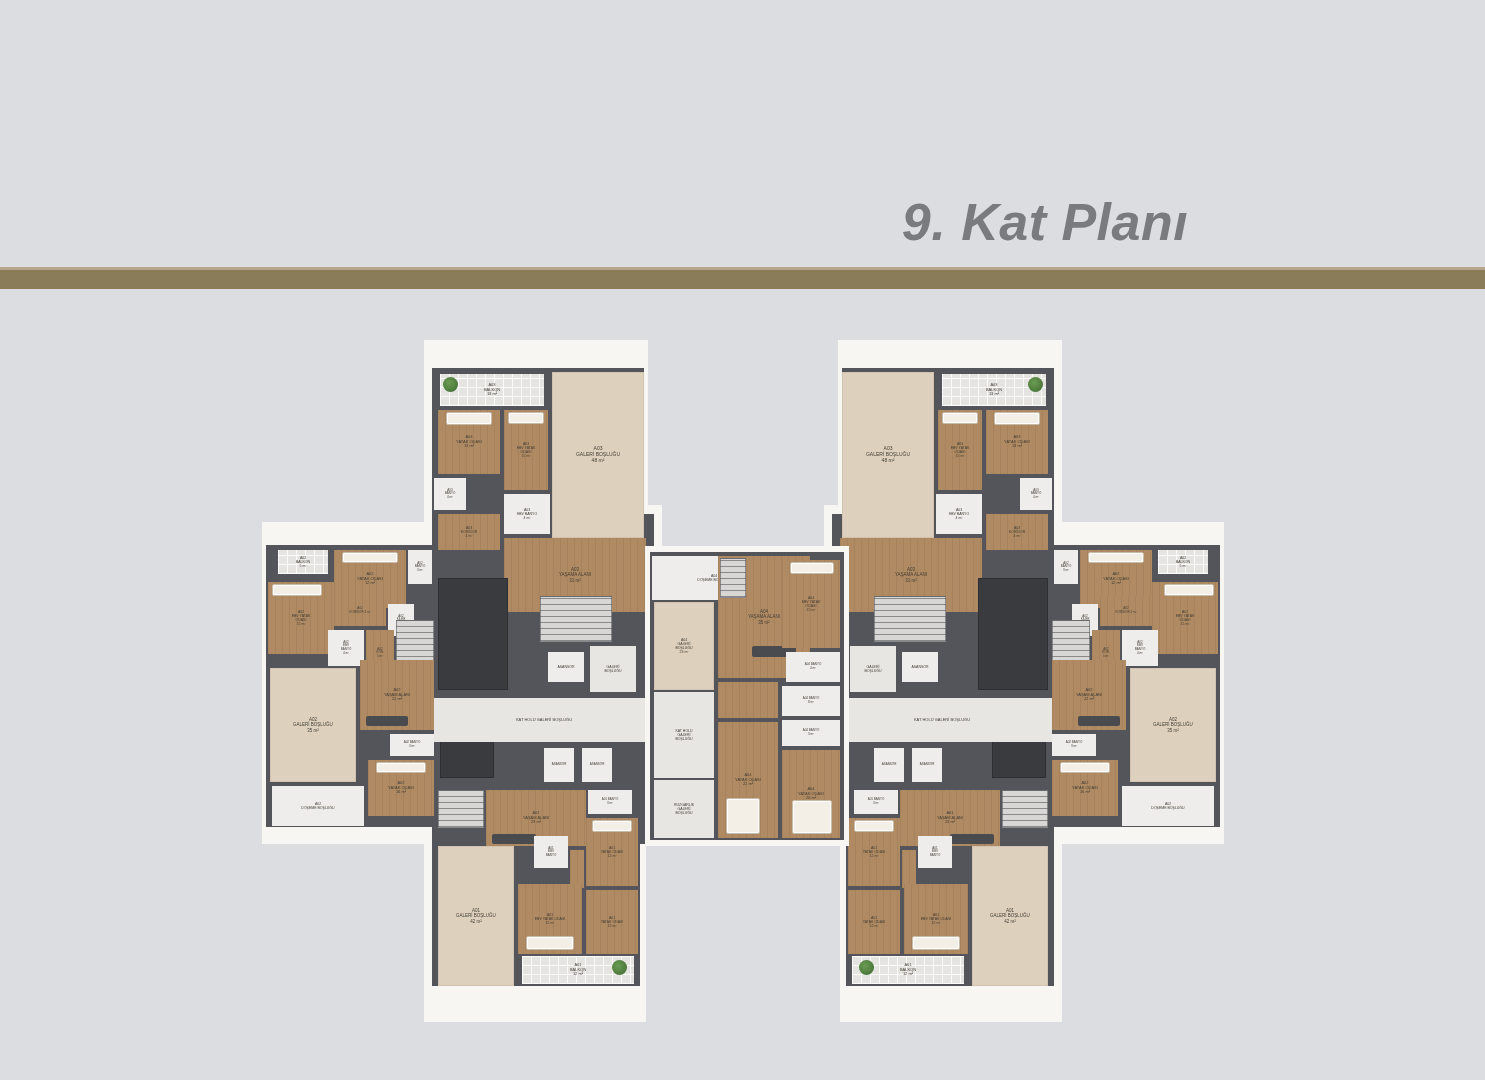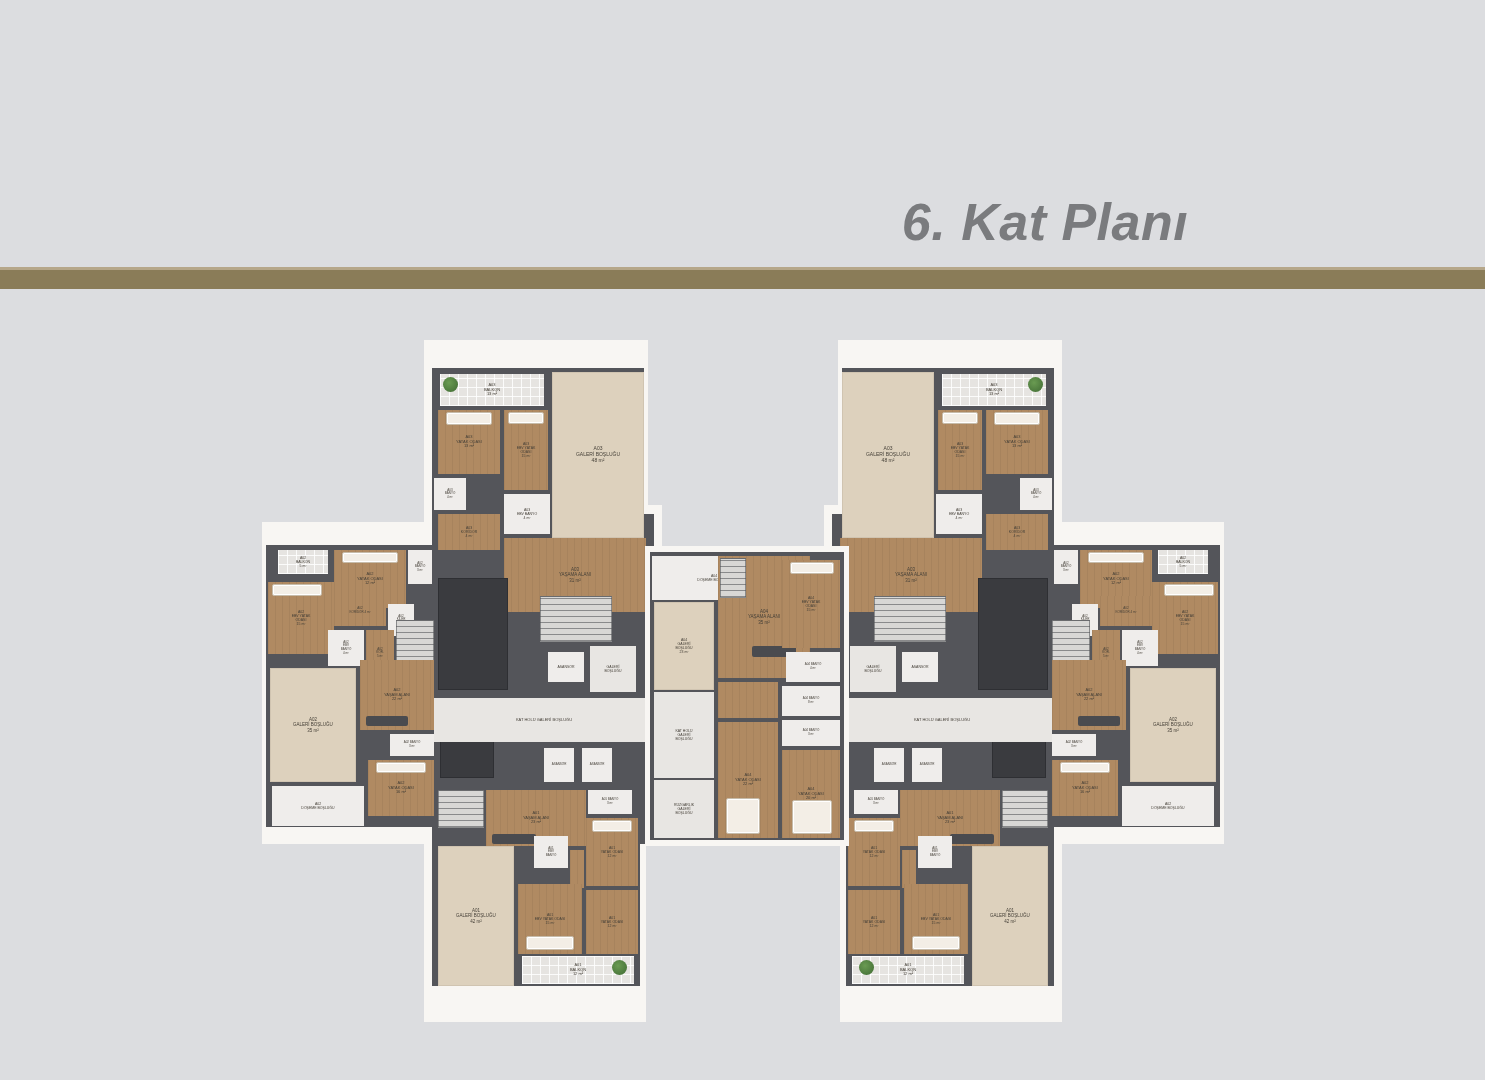--- a/index.html
+++ b/index.html
@@ -41,21 +41,21 @@
     background:radial-gradient(circle at 40% 38%,#6a9b52,#3f6a33) !important;
   }
   .f-sofa{border-radius:2px}
   .f-shaft{border:1px solid #2e2f33}
   .f-wood{background-image:repeating-linear-gradient(90deg,rgba(0,0,0,.05) 0 1px,transparent 1px 7px)}
   .f-cream{box-shadow:inset 0 0 0 1px rgba(0,0,0,.06)}
 </style>
 </head>
 <body style="background: rgb(220, 221, 224);">
 
-<div class="page-title" style="color: rgb(122, 123, 126);">6. Kat Planı</div>
+<div class="page-title" style="color: rgb(122, 123, 126);">9. Kat Planı</div>
 <div class="divider-bar" style="background: rgb(138, 124, 88); border-top: 3px solid rgb(182, 167, 138);"></div>
 <div id="plan">
     <div class="shape f-paper" style="left: 424px; top: 340px; width: 224px; height: 172px; background-color: rgb(248, 246, 243);"></div>
     <div class="shape f-paper" style="left: 424px; top: 505px; width: 238px; height: 340px; background-color: rgb(248, 246, 243);"></div>
     <div class="shape f-paper" style="left: 424px; top: 838px; width: 222px; height: 184px; background-color: rgb(248, 246, 243);"></div>
     <div class="shape f-paper" style="left: 262px; top: 522px; width: 178px; height: 322px; background-color: rgb(248, 246, 243);"></div>
     <div class="shape f-wall" style="left: 432px; top: 368px; width: 212px; height: 146px; background-color: rgb(84, 85, 90);"></div>
     <div class="shape f-wall" style="left: 432px; top: 514px; width: 222px; height: 330px; background-color: rgb(84, 85, 90);"></div>
     <div class="shape f-wall" style="left: 266px; top: 545px; width: 170px; height: 282px; background-color: rgb(84, 85, 90);"></div>
     <div class="shape f-wall" style="left: 432px; top: 786px; width: 208px; height: 200px; background-color: rgb(84, 85, 90);"></div>

